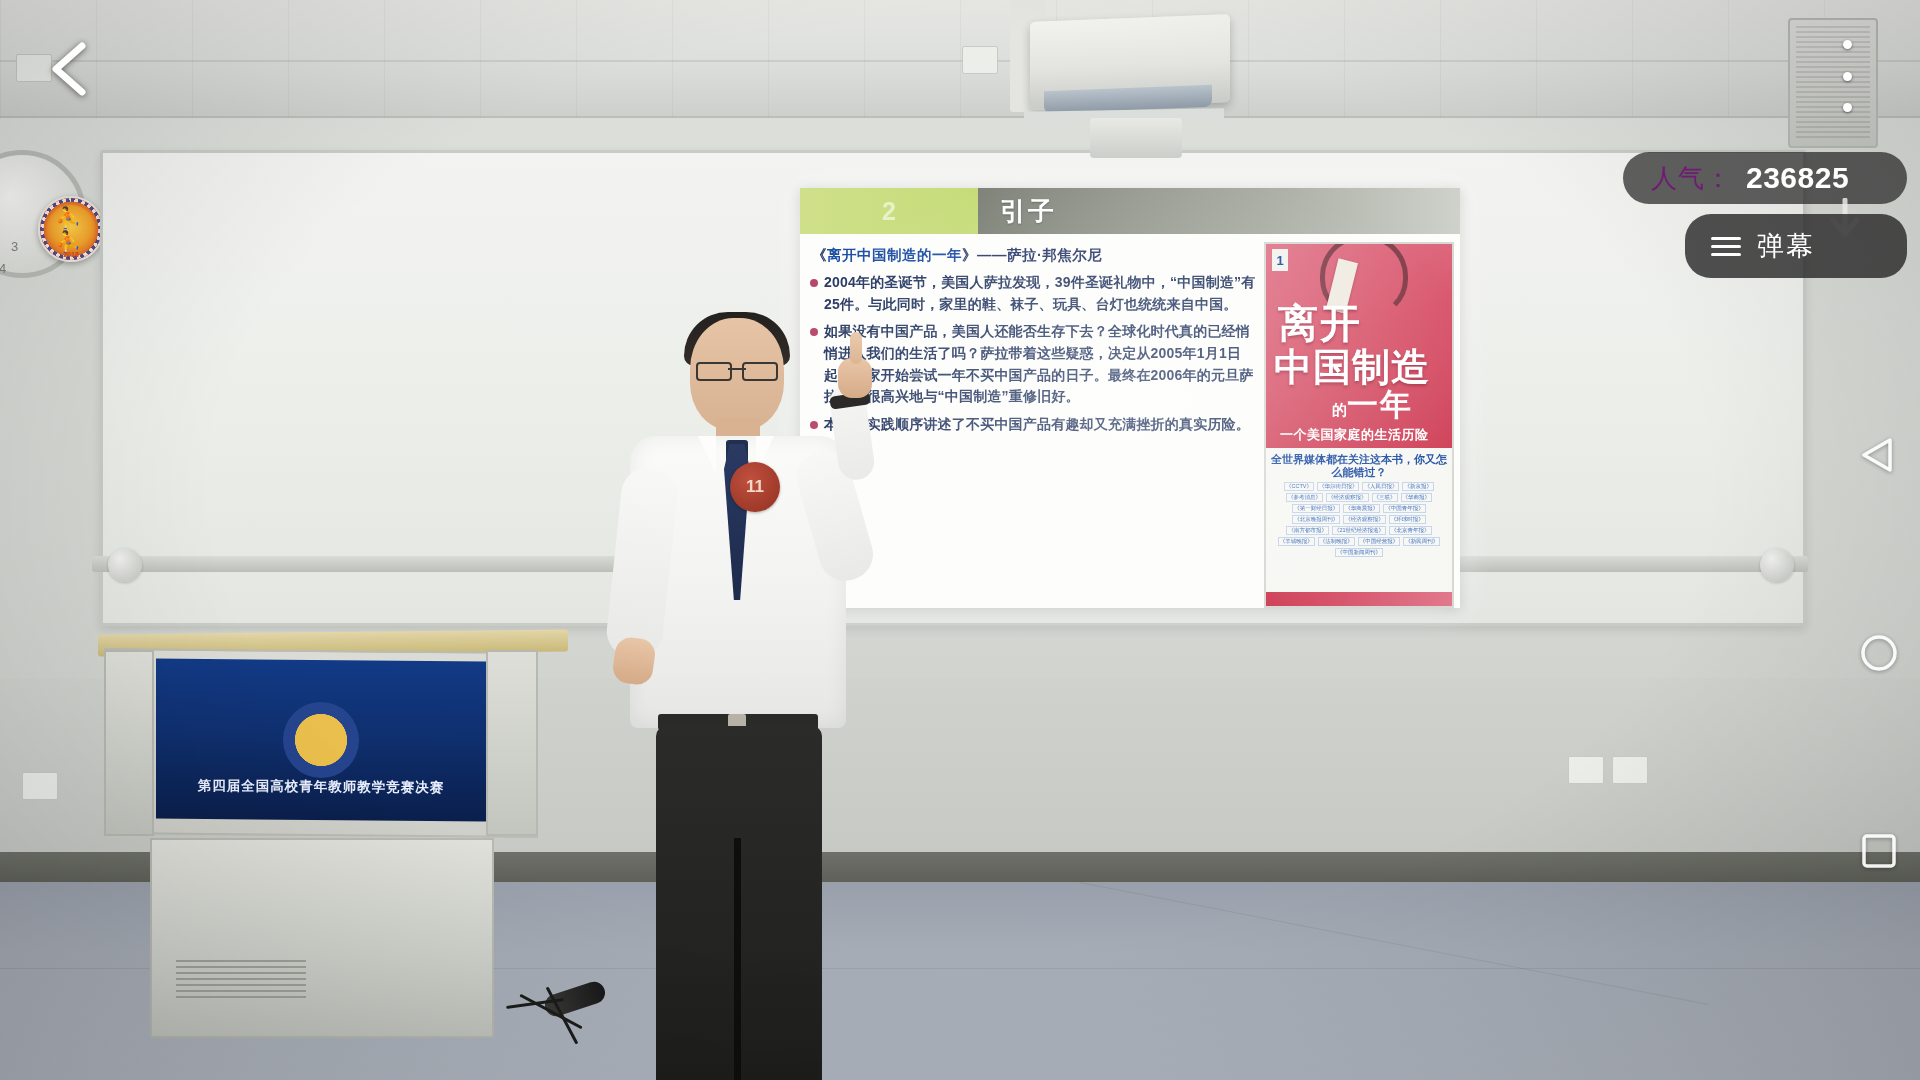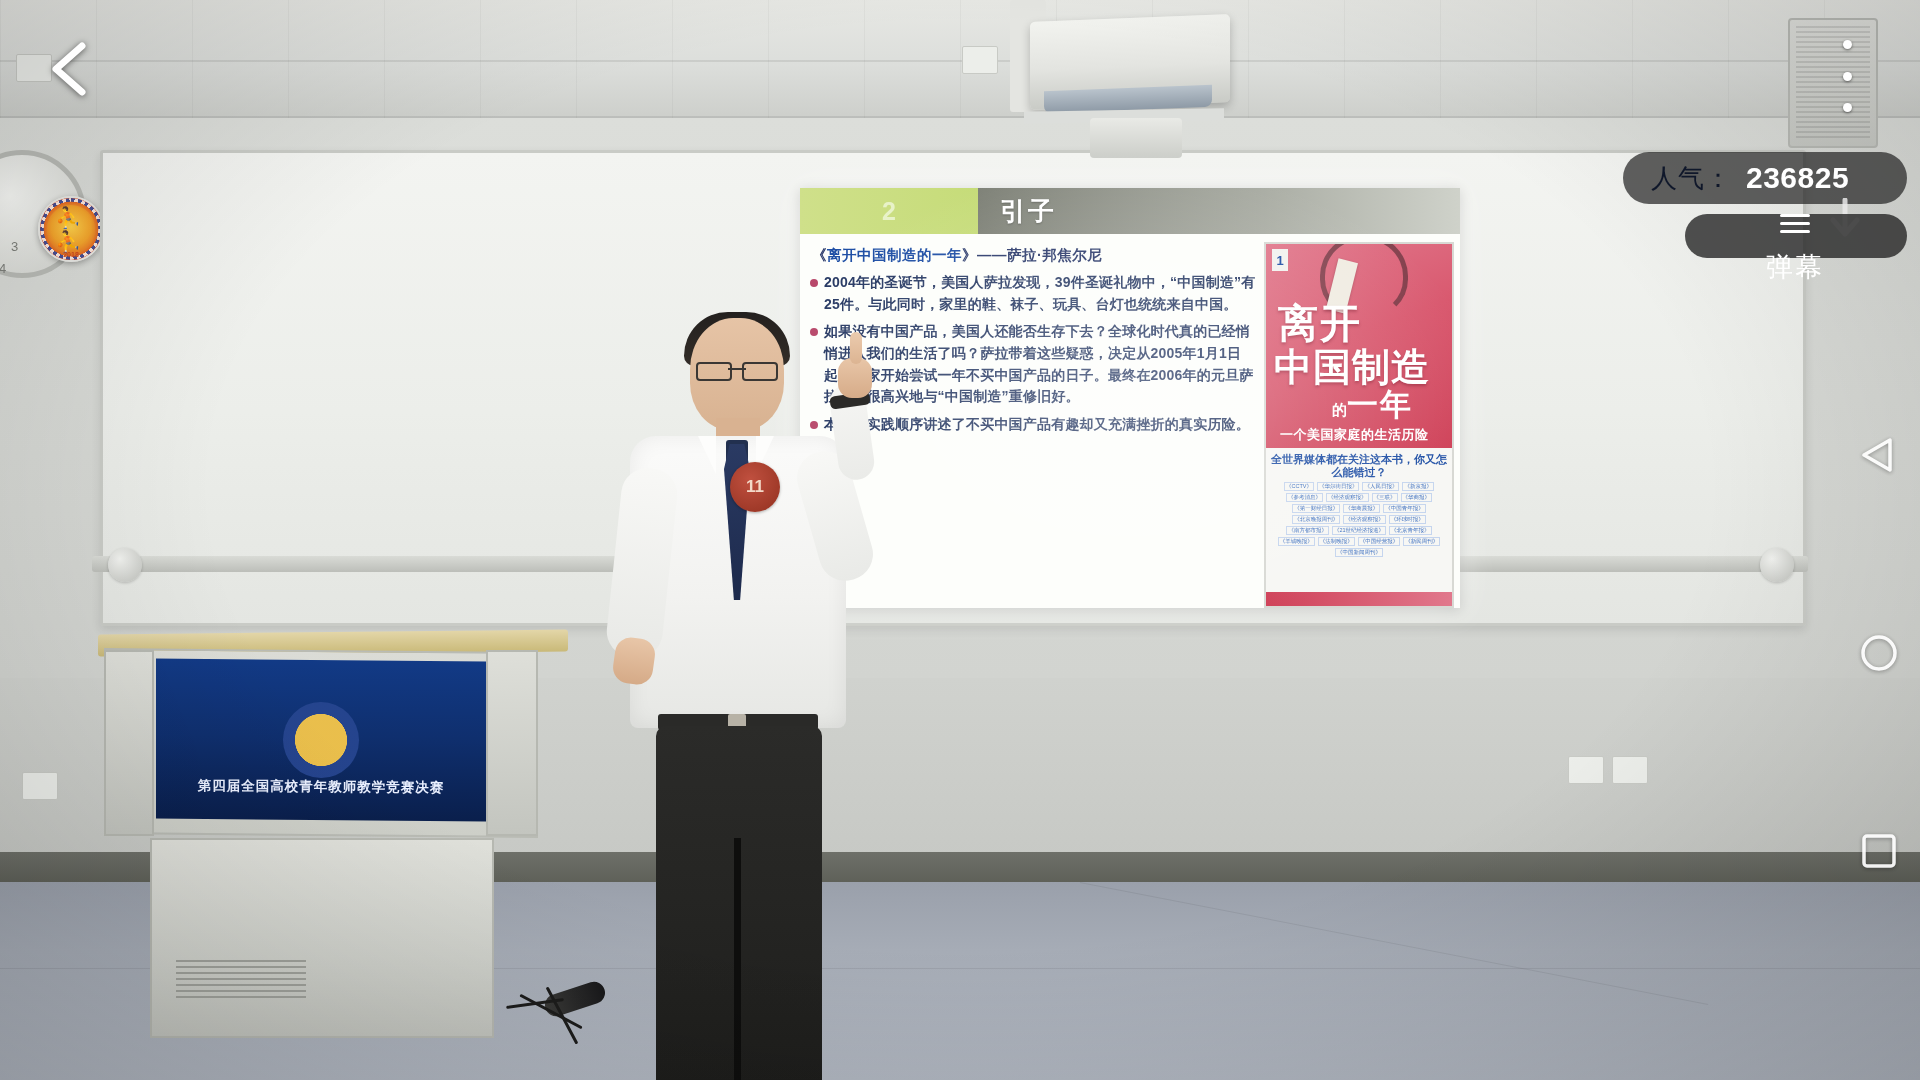--- a/index.html
+++ b/index.html
@@ -205,28 +205,28 @@
   .back-btn svg{display:block;filter:drop-shadow(0 1px 3px rgba(0,0,0,.55));}
 
   .kebab{position:absolute;right:60px;top:36px;width:26px;height:72px;cursor:pointer;
     display:flex;flex-direction:column;align-items:center;justify-content:space-between;padding:4px 0;}
   .kebab i{display:block;width:9px;height:9px;border-radius:50%;background:#fff;
     box-shadow:0 1px 3px rgba(0,0,0,.5);}
 
   .pop-pill{position:absolute;right:13px;top:152px;height:52px;min-width:230px;
     display:flex;align-items:center;gap:14px;padding:0 26px 0 28px;
     background:rgba(38,38,38,.72);border-radius:26px;cursor:default;}
-  .pop-label{color:#0f172a;font-size:26px;letter-spacing:1px;}
+  .pop-label{color:#701a75;font-size:26px;letter-spacing:1px;}
   .pop-value{color:#fff;font-size:30px;font-weight:bold;letter-spacing:.5px;}
 
   .pop-arrow{position:absolute;right:58px;top:198px;width:34px;height:42px;pointer-events:none;}
 
-  .danmaku-pill{position:absolute;right:13px;top:214px;height:44px;min-width:168px;
+  .danmaku-pill{position:absolute;right:13px;top:214px;height:64px;min-width:168px;
     display:flex;align-items:center;gap:16px;padding:0 28px 0 26px;
-    background:rgba(38,38,38,.80);border-radius:26px;cursor:pointer;flex-direction:column;}
+    background:rgba(38,38,38,.80);border-radius:26px;cursor:pointer;}
   .danmaku-icon{display:flex;flex-direction:column;gap:5px;}
   .danmaku-icon i{display:block;width:30px;height:3px;background:#fff;border-radius:2px;}
   .danmaku-label{color:#fff;font-size:27px;letter-spacing:2px;}
 
   
   .nav-strip{position:absolute;right:0;top:0;width:92px;height:100%;pointer-events:none;}
   .nav-btn{position:absolute;right:18px;cursor:pointer;pointer-events:auto;
     filter:drop-shadow(0 1px 2px rgba(0,0,0,.35));opacity:.92;}
   .nav-back{top:432px;}
   .nav-home{top:630px;}

